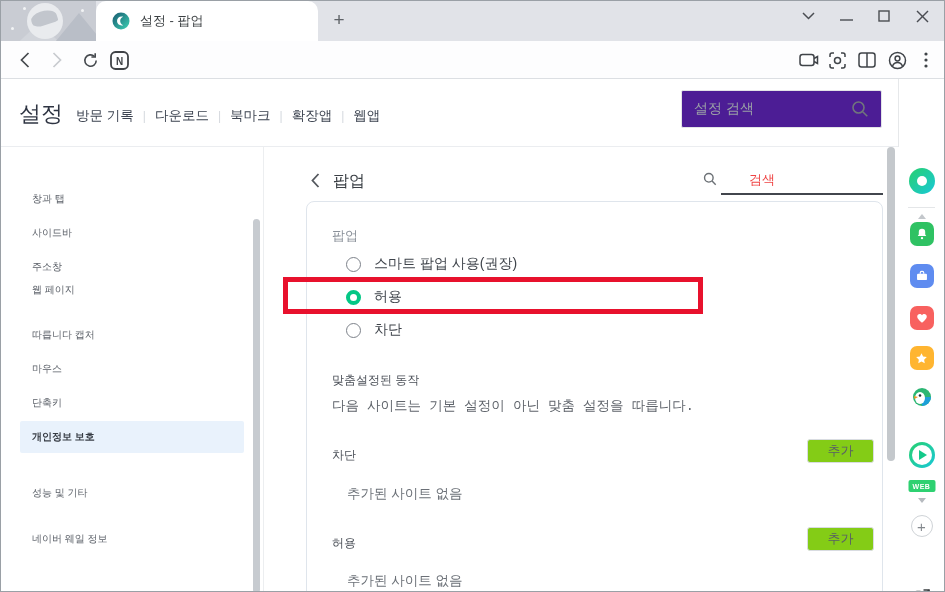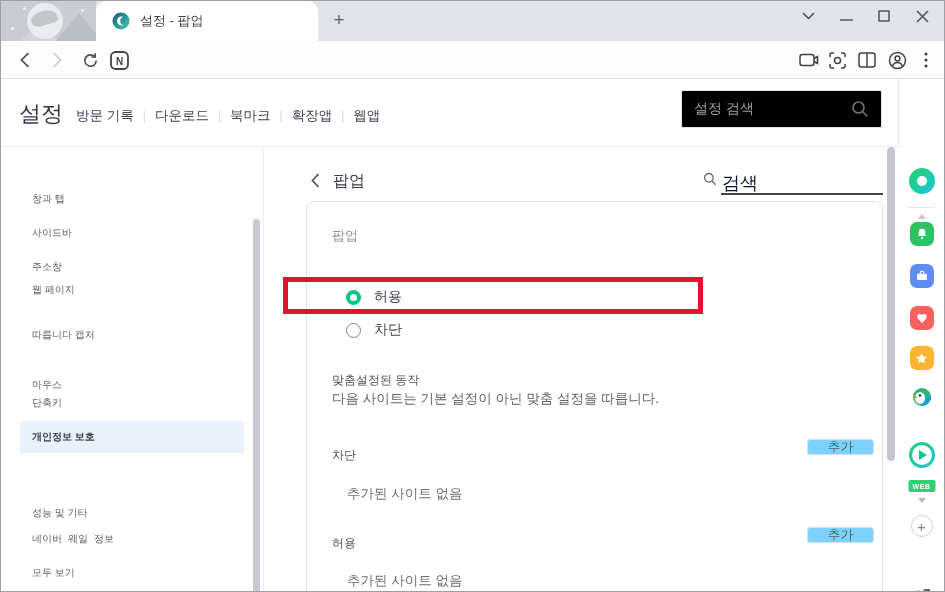--- a/index.html
+++ b/index.html
@@ -27,21 +27,21 @@
   .urlbar { position:absolute; left:136px; top:45px; width:645px; height:28px; background:#f1f3f4; border-radius:14px; display:flex; align-items:center; padding:0 12px; gap:8px; }
   .url-main { font-size:13.5px; color:#202124; white-space:nowrap; }
   .url-suffix { font-size:13.5px; color:#8b9097; white-space:nowrap; }
   .url-star { margin-left:auto; }
 
   
   .sheader { position:absolute; left:0; top:78px; width:899px; height:68px; background:#fff; border-bottom:1px solid #ebedf0; }
   .stitle { position:absolute; left:18px; top:20px; font-size:22px; color:#2e3442; }
   .snav { position:absolute; left:75px; top:28px; display:flex; align-items:center; font-size:13.5px; color:#3c4350; }
   .snav .sep { color:#d5d9de; margin:0 9px; font-size:12px; }
-  .ssearch { position:absolute; left:680px; top:11px; width:201px; height:38px; background:#000000; border:1px solid #e2e4e7; border-radius:2px; display:flex; align-items:center; padding:0 12px; }
+  .ssearch { position:absolute; left:680px; top:11px; width:201px; height:38px; background:#4c1d95; border:1px solid #e2e4e7; border-radius:2px; display:flex; align-items:center; padding:0 12px; }
   .ssearch-ph { font-size:14px; color:#9aa0a6; flex:1; }
 
   
   .wsidebar { position:absolute; right:0; top:78px; width:46px; bottom:0; background:#fff; border-left:1px solid #e6e8ea; }
   .wic { position:absolute; left:50%; transform:translateX(-50%); display:flex; align-items:center; justify-content:center; }
   .rsq { width:24px; height:24px; border-radius:7px; display:flex; align-items:center; justify-content:center; }
   .donut { width:26px; height:26px; border-radius:50%; background:linear-gradient(135deg,#27d06e,#19c8d8); display:flex; align-items:center; justify-content:center; }
   .donut-hole { width:10px; height:10px; border-radius:50%; background:#fff; }
   .wdivider { position:absolute; left:9px; top:128px; width:27px; height:1px; background:#e4e6e8; }
   .tri-up { width:0; height:0; border-left:4px solid transparent; border-right:4px solid transparent; border-bottom:5px solid #c3c7cb; }
@@ -56,33 +56,33 @@
   .bodyarea { position:absolute; left:0; top:146px; width:899px; bottom:0; background:#fff; }
   .setsidebar { position:absolute; left:0; top:0; width:263px; bottom:0; border-right:1px solid #eceef0; }
   .sitem { position:absolute; left:19px; width:224px; height:32px; display:flex; align-items:center; padding-left:12px; font-size:10px; color:#5b6068; border-radius:2px; }
   .sitem.active { background:#e9f2fc; color:#373c44; font-weight:bold; }
   .side-thumb { position:absolute; left:252px; width:7px; background:#c7cbd0; border-radius:4px; }
   .main-thumb { position:absolute; left:886px; width:8px; background:#c4c8cc; border-radius:4px; }
 
   .content { position:absolute; left:264px; top:0; right:0; bottom:0; }
   .ctitle { position:absolute; left:68px; top:24px; font-size:16px; color:#3b4046; }
   .cback { position:absolute; left:46px; top:26px; }
-  .csearch-ph { position:absolute; left:457px; top:24px; font-size:18px; color:#0f172a; }
+  .csearch-ph { position:absolute; left:484px; top:24px; font-size:13px; color:#ef4444; }
   .csearch-line { position:absolute; left:456px; top:46px; width:162px; height:2px; background:#42464d; }
   .card { position:absolute; left:41px; top:54px; width:577px; height:600px; border:1px solid #dfe5ec; border-radius:8px; background:#fff; }
   .lbl-sm { font-size:13px; color:#8a9099; }
   .radio-row { position:absolute; left:39px; height:20px; display:flex; align-items:center; gap:13px; }
   .radio { width:15px; height:15px; border-radius:50%; border:1.5px solid #7d828a; background:#fff; flex:none; }
   .radio.sel { border:4.5px solid #04c785; }
   .radio-lb { font-size:14px; color:#3f444b; }
   .annot { position:absolute; left:18px; top:130px; width:420px; height:37px; border:5px solid #e8112d; pointer-events:none; }
   .sec-lb { font-size:12px; color:#4a4f57; }
   .desc { font-size:13.5px; color:#5f646b; }
   .empty { font-size:13.5px; color:#6b7077; }
-  .add-btn { position:absolute; left:500px; width:67px; height:16px; background:#7dd3fc; border:1px solid #d9dce1; border-radius:3px; font-size:13px; color:#595e66; display:flex; align-items:center; justify-content:center; }
+  .add-btn { position:absolute; left:500px; width:67px; height:24px; background:#84cc16; border:1px solid #d9dce1; border-radius:3px; font-size:13px; color:#595e66; display:flex; align-items:center; justify-content:center; }
   svg { display:block; }
 </style>
 </head>
 <body>
 
 <div class="window">
 
   <div class="titlebar">
     <div class="artwork">
       <div class="art-mtn2"></div>
@@ -306,26 +306,25 @@
   </div>
 
   <div class="bodyarea">
 
     <div class="setsidebar">
       <div class="sitem" style="top:36px;">창과 탭</div>
       <div class="sitem" style="top:70px;">사이드바</div>
       <div class="sitem" style="top:104px;">주소창</div>
       <div class="sitem" style="top:127px;">웹 페이지</div>
       <div class="sitem" style="top:172px;">따릅니다 캡처</div>
-      <div class="sitem" style="top:222px;">마우스</div>
+      <div class="sitem" style="top:206px;">마우스</div>
       <div class="sitem" style="top:240px;">단축키</div>
       <div class="sitem active" style="top:274px;">개인정보 보호</div>
-      <div class="sitem" style="top:350px;">성능 및 기타</div>
-      <div class="sitem" style="top:376px;font-family:Liberation Mono, monospace;">네이버 웨일 정보</div>
-      <div class="sitem" style="top:410px;">모두 보기</div>
+      <div class="sitem" style="top:330px;">성능 및 기타</div>
+      <div class="sitem" style="top:376px;">네이버 웨일 정보</div>
       <div class="side-thumb" style="top:72px; height:374px;"></div>
     </div>
 
     <div class="content">
       <span class="cback">
         <svg width="9" height="15" viewBox="0 0 9 15">
             <polyline points="7.5,1 1.5,7.5 7.5,14" fill="none" stroke="#54585e" stroke-width="1.8"></polyline>
           </svg>
       </span>
       <div class="ctitle">팝업</div>
@@ -335,31 +334,35 @@
             <circle cx="7.5" cy="7.5" r="5.5"></circle>
             <line x1="11.7" y1="11.7" x2="16.3" y2="16.3"></line>
           </svg>
       </span>
       <span class="csearch-ph">검색</span>
       <div class="csearch-line"></div>
 
       <div class="card">
         <div class="lbl-sm" style="position:absolute;left:25px;top:25px;">팝업</div>
 
+        <div class="radio-row" style="top:52px;">
+          <span class="radio"></span>
+          <span class="radio-lb">스마트 팝업 사용(권장)</span>
+        </div>
         <div class="radio-row" style="top:85px;">
           <span class="radio sel"></span>
           <span class="radio-lb">허용</span>
         </div>
         <div class="radio-row" style="top:118px;">
           <span class="radio"></span>
           <span class="radio-lb">차단</span>
         </div>
 
         <div class="sec-lb" style="position:absolute;left:25px;top:170px;">맞춤설정된 동작</div>
-        <div class="desc" style="position:absolute;left:25px;top:188px;">다음 사이트는 기본 설정이 아닌 맞춤 설정을 따릅니다.</div>
+        <div class="desc" style="position:absolute;left:25px;top:195px;font-family:Liberation Mono, monospace;">다음 사이트는 기본 설정이 아닌 맞춤 설정을 따릅니다.</div>
 
         <div class="sec-lb" style="position:absolute;left:25px;top:245px;">차단</div>
         <div class="add-btn" style="top:237px;">추가</div>
         <div class="empty" style="position:absolute;left:40px;top:283px;">추가된 사이트 없음</div>
 
         <div class="sec-lb" style="position:absolute;left:25px;top:333px;">허용</div>
         <div class="add-btn" style="top:325px;">추가</div>
         <div class="empty" style="position:absolute;left:40px;top:370px;">추가된 사이트 없음</div>
       </div>
 

